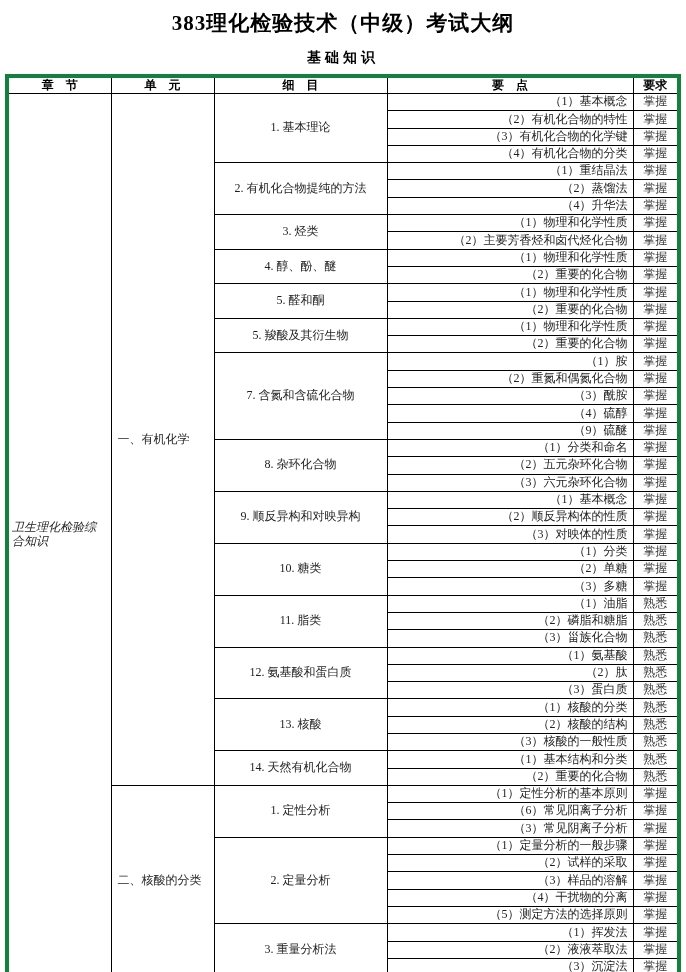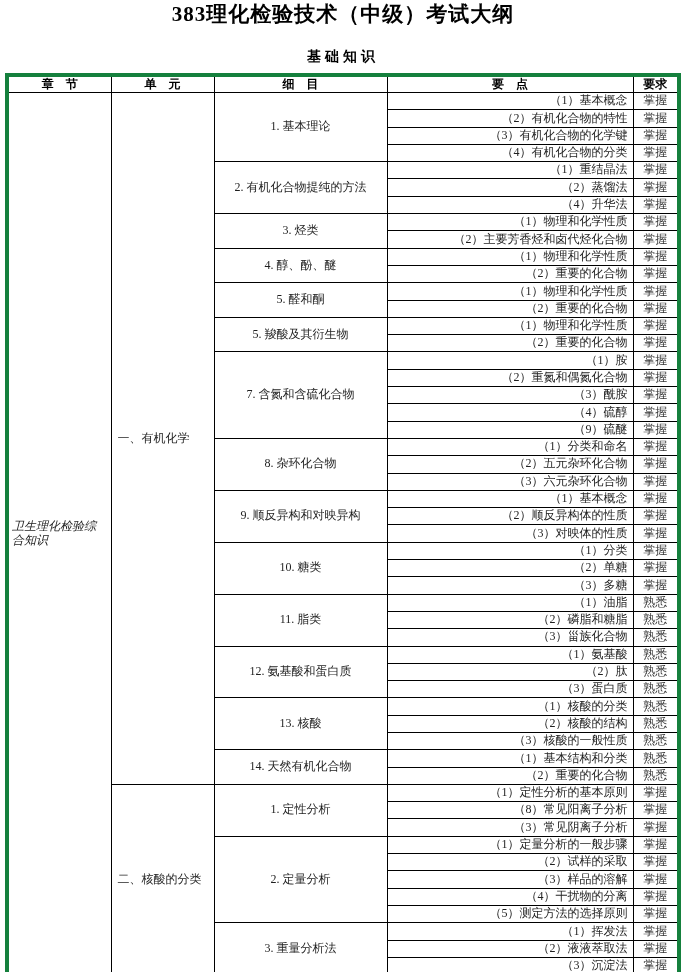--- a/index.html
+++ b/index.html
@@ -4,25 +4,25 @@
 <style>
   html,body { margin:0; padding:0; background:#ffffff; }
   body {
     width:686px; height:972px; overflow:hidden;
     font-family:"Liberation Serif","DejaVu Serif",serif;
     color:#1f1f1f;
     -webkit-font-smoothing:antialiased;
   }
   .doc-title {
     text-align:center; font-weight:bold; font-size:21px;
-    color:#000; letter-spacing:1px;
+    color:#000; padding-top:9px; letter-spacing:1px;
   }
   .doc-subtitle {
     text-align:center; font-weight:bold; font-size:14px;
-    color:#000; margin-top:20px; letter-spacing:4px;
+    color:#000; margin-top:12px; letter-spacing:4px;
   }
   table.outline {
     border-collapse:collapse; table-layout:fixed;
     width:672px; margin:7px auto 0 auto;
     border:4px solid #15803d;
   }
   .outline th, .outline td {
     border:1px solid #000;
     font-size:12px; line-height:1.15;
     overflow:hidden; vertical-align:middle;
@@ -239,21 +239,21 @@
         <td class="point">（2）重要的化合物</td>
         <td class="req">熟悉</td>
       </tr>
       <tr>
         <td class="unit" rowspan="11">二、核酸的分类</td>
         <td class="item" rowspan="3">1. 定性分析</td>
         <td class="point">（1）定性分析的基本原则</td>
         <td class="req">掌握</td>
       </tr>
       <tr>
-        <td class="point">（8）常见阳离子分析</td>
+        <td class="point">（6）常见阳离子分析</td>
         <td class="req">掌握</td>
       </tr>
       <tr>
         <td class="point">（3）常见阴离子分析</td>
         <td class="req">掌握</td>
       </tr>
       <tr>
         <td class="item" rowspan="5">2. 定量分析</td>
         <td class="point">（1）定量分析的一般步骤</td>
         <td class="req">掌握</td>

